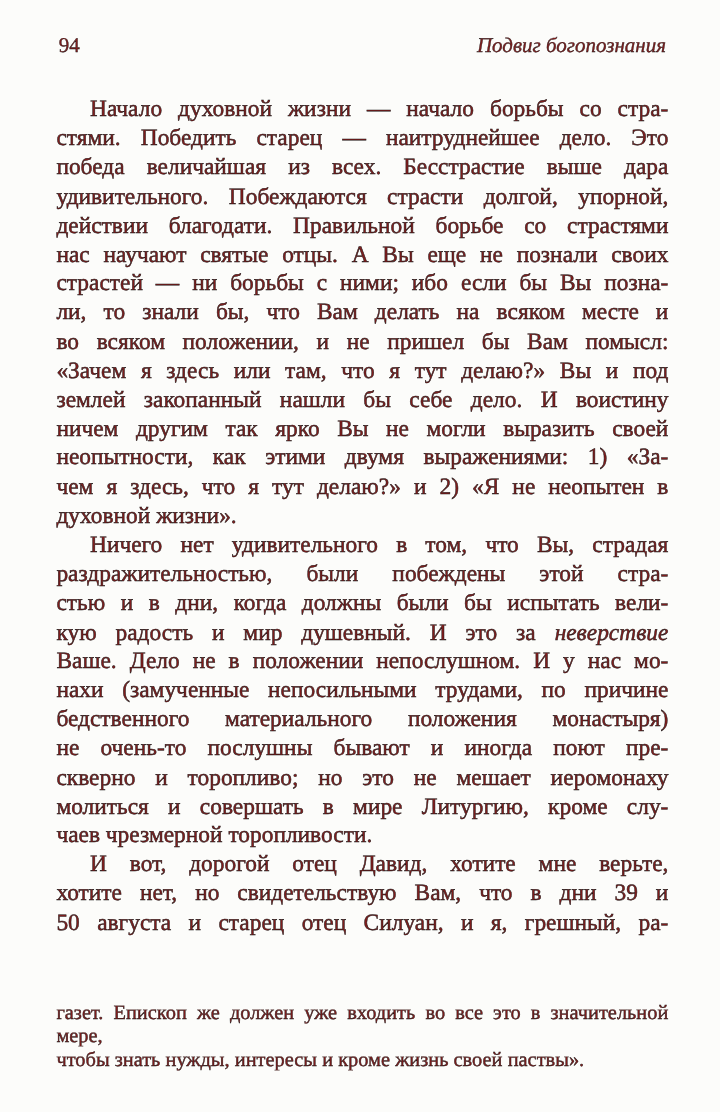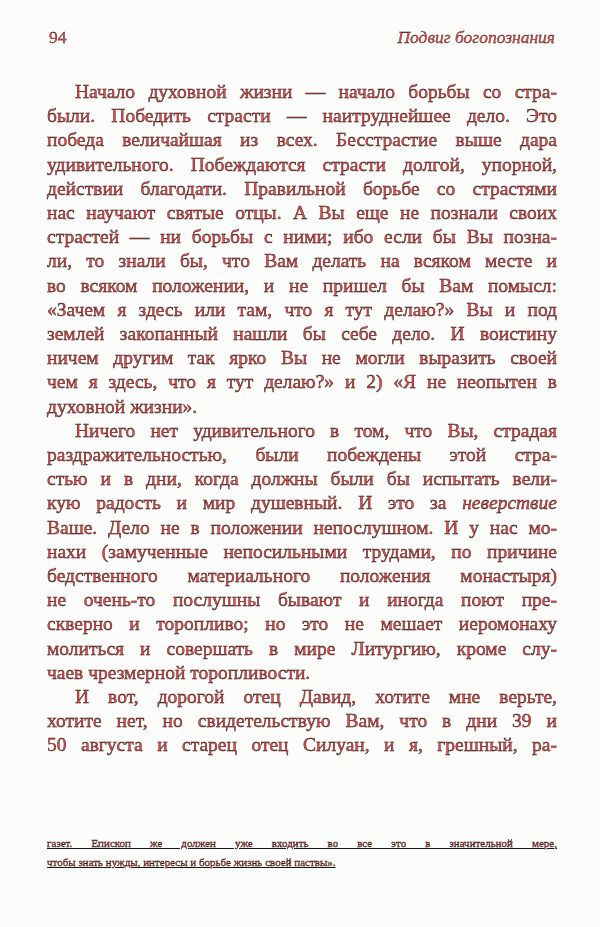--- a/index.html
+++ b/index.html
@@ -53,53 +53,53 @@
   .line.indent { text-indent: 28px; }
   .line.par-end { text-align-last: left; }
   .line em { font-style: italic; }
   .footnote {
     position: absolute;
     top: 834px;
     left: 47px;
     width: 510px;
   }
   .fline {
-    font-size: 11px;
+    font-size: 17px;
     line-height: 19.3px;
     text-align: justify;
     text-align-last: justify;
-    text-decoration: underline;
     -webkit-text-stroke: 0.35px #171717;
   }
   .fline.last { text-align-last: left; }
 </style>
 </head>
 <body>
 
-<div class="page" style="background: rgb(252, 252, 250); color: #ef4444;">
+<div class="page" style="background: rgb(252, 252, 250); color: #7f1d1d;">
 
   <header class="running-header">
     <span class="pagenum">94</span>
     <span class="runhead">Подвиг богопознания</span>
   </header>
 
   <main class="text-block">
 
     <div class="line indent">Начало духовной жизни — начало борьбы со стра-</div>
-    <div class="line">были. Победить страсти — наитруднейшее дело. Это</div>
+    <div class="line">стями. Победить старец — наитруднейшее дело. Это</div>
     <div class="line">победа величайшая из всех. Бесстрастие выше дара</div>
     <div class="line">удивительного. Побеждаются страсти долгой, упорной,</div>
     <div class="line">действии благодати. Правильной борьбе со страстями</div>
     <div class="line">нас научают святые отцы. А Вы еще не познали своих</div>
     <div class="line">страстей — ни борьбы с ними; ибо если бы Вы позна-</div>
     <div class="line">ли, то знали бы, что Вам делать на всяком месте и</div>
     <div class="line">во всяком положении, и не пришел бы Вам помысл:</div>
     <div class="line">«Зачем я здесь или там, что я тут делаю?» Вы и под</div>
     <div class="line">землей закопанный нашли бы себе дело. И воистину</div>
     <div class="line">ничем другим так ярко Вы не могли выразить своей</div>
+    <div class="line">неопытности, как этими двумя выражениями: 1) «За-</div>
     <div class="line">чем я здесь, что я тут делаю?» и 2) «Я не неопытен в</div>
     <div class="line par-end">духовной жизни».</div>
 
     <div class="line indent">Ничего нет удивительного в том, что Вы, страдая</div>
     <div class="line">раздражительностью, были побеждены этой стра-</div>
     <div class="line">стью и в дни, когда должны были бы испытать вели-</div>
     <div class="line"><span>кую радость и мир душевный. И это за </span><em>неверствие</em></div>
     <div class="line">Ваше. Дело не в положении непослушном. И у нас мо-</div>
     <div class="line">нахи (замученные непосильными трудами, по причине</div>
     <div class="line">бедственного материального положения монастыря)</div>
@@ -108,16 +108,16 @@
     <div class="line">молиться и совершать в мире Литургию, кроме слу-</div>
     <div class="line par-end">чаев чрезмерной торопливости.</div>
 
     <div class="line indent">И вот, дорогой отец Давид, хотите мне верьте,</div>
     <div class="line">хотите нет, но свидетельствую Вам, что в дни 39 и</div>
     <div class="line">50 августа и старец отец Силуан, и я, грешный, ра-</div>
   </main>
 
   <footer class="footnote">
     <div class="fline">газет. Епископ же должен уже входить во все это в значительной мере,</div>
-    <div class="fline last">чтобы знать нужды, интересы и борьбе жизнь своей паствы».</div>
+    <div class="fline last">чтобы знать нужды, интересы и кроме жизнь своей паствы».</div>
   </footer>
 
 </div>
 
 </body></html>

